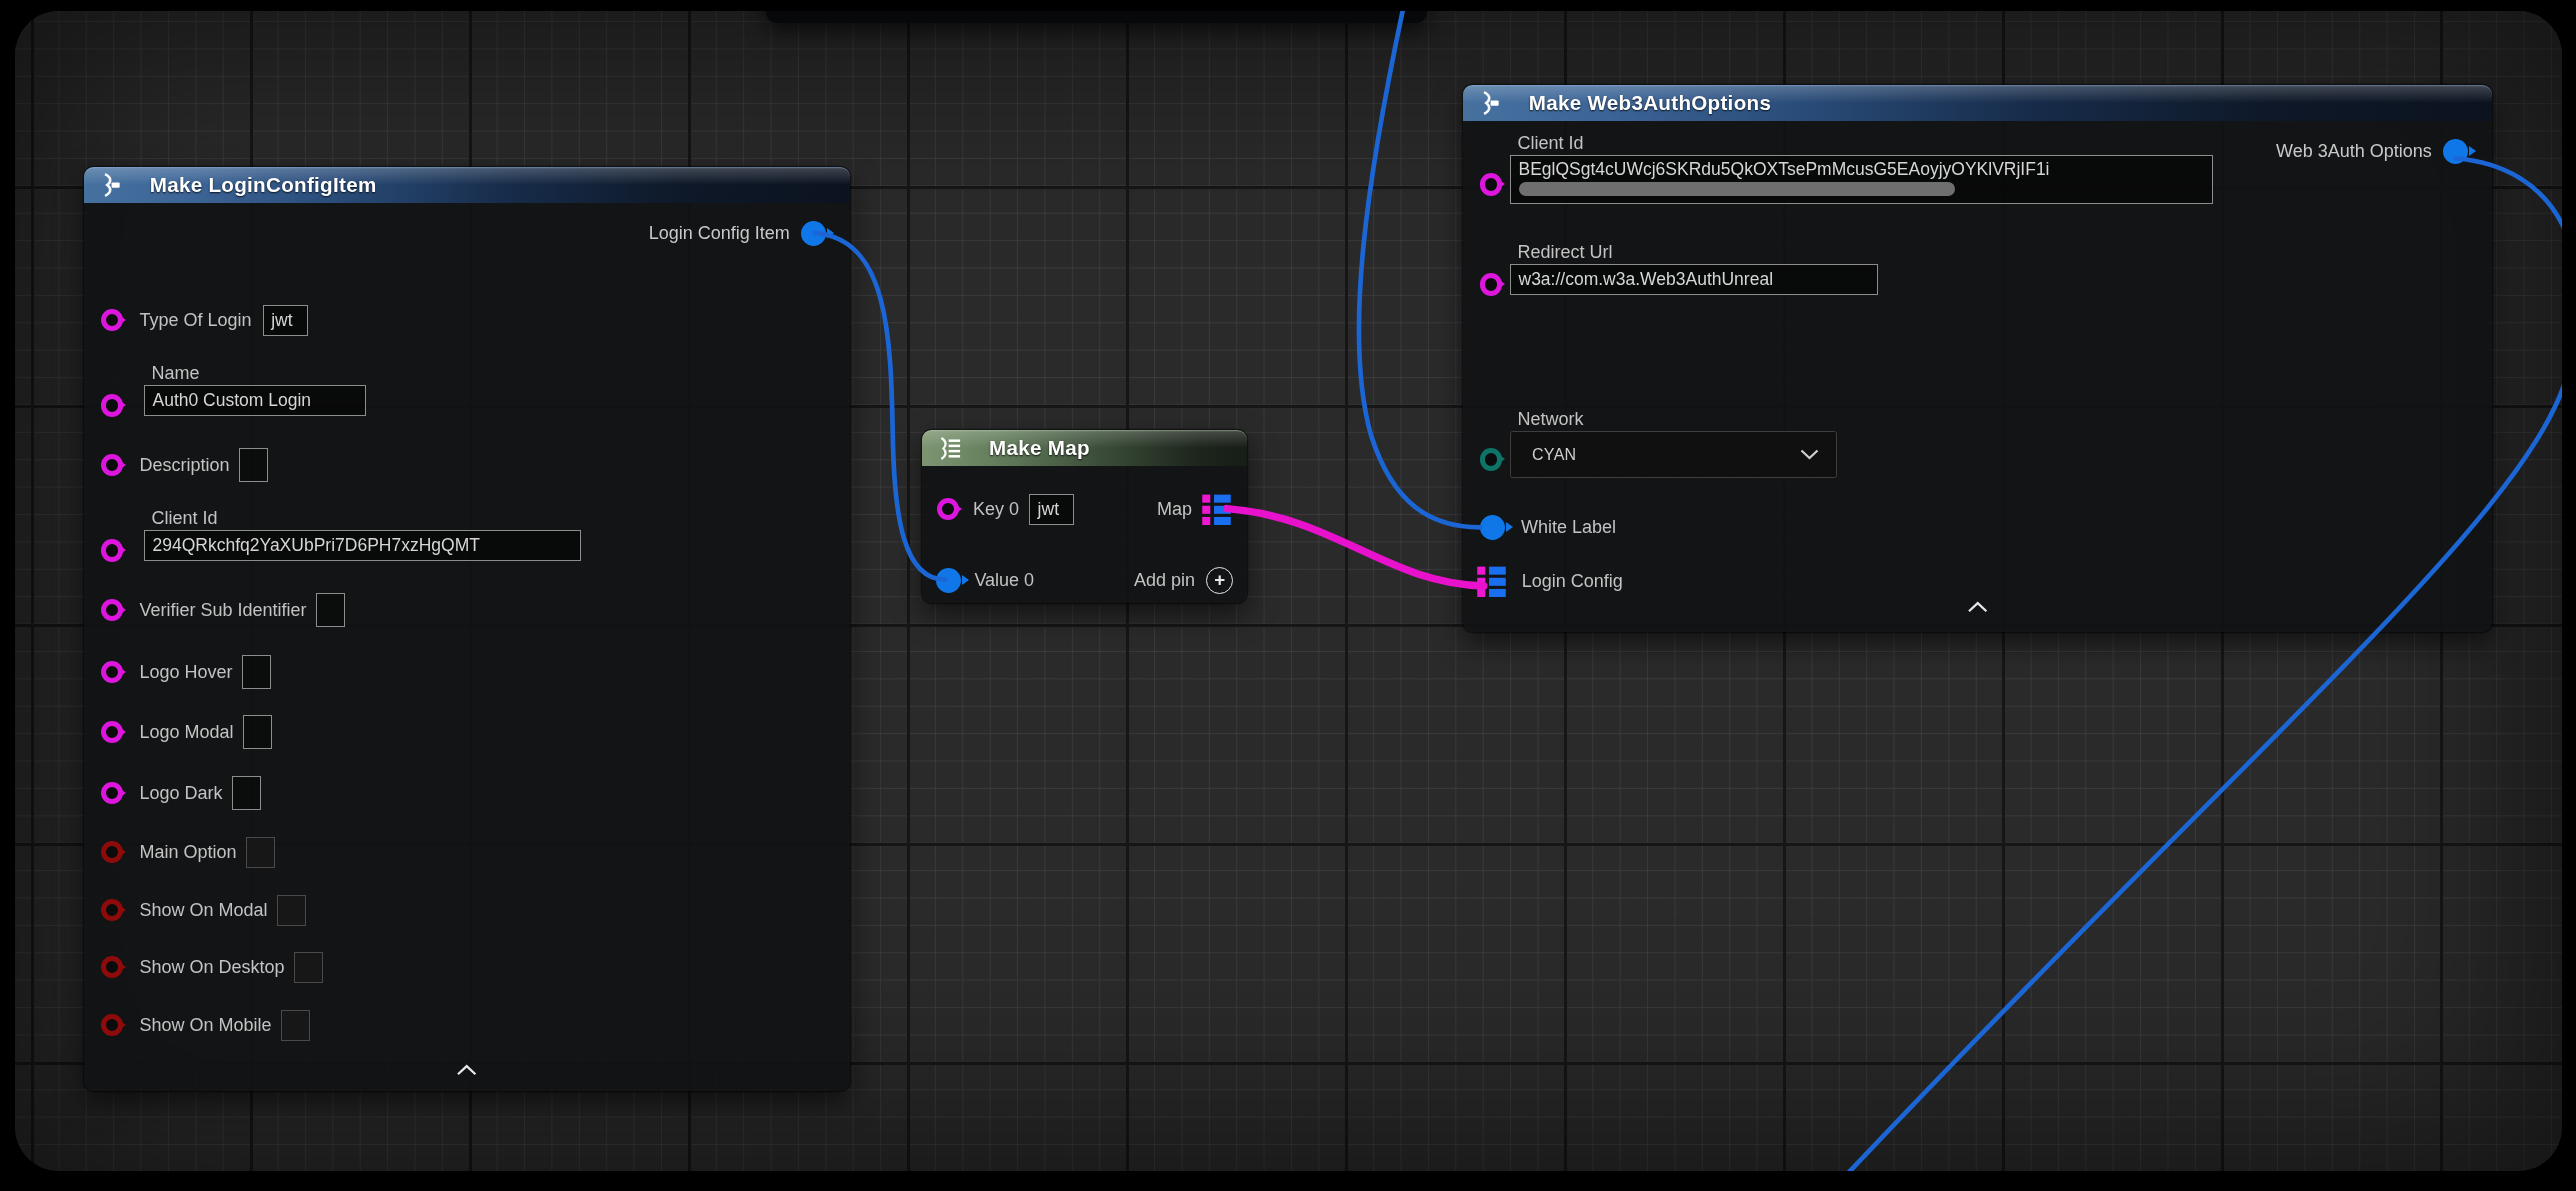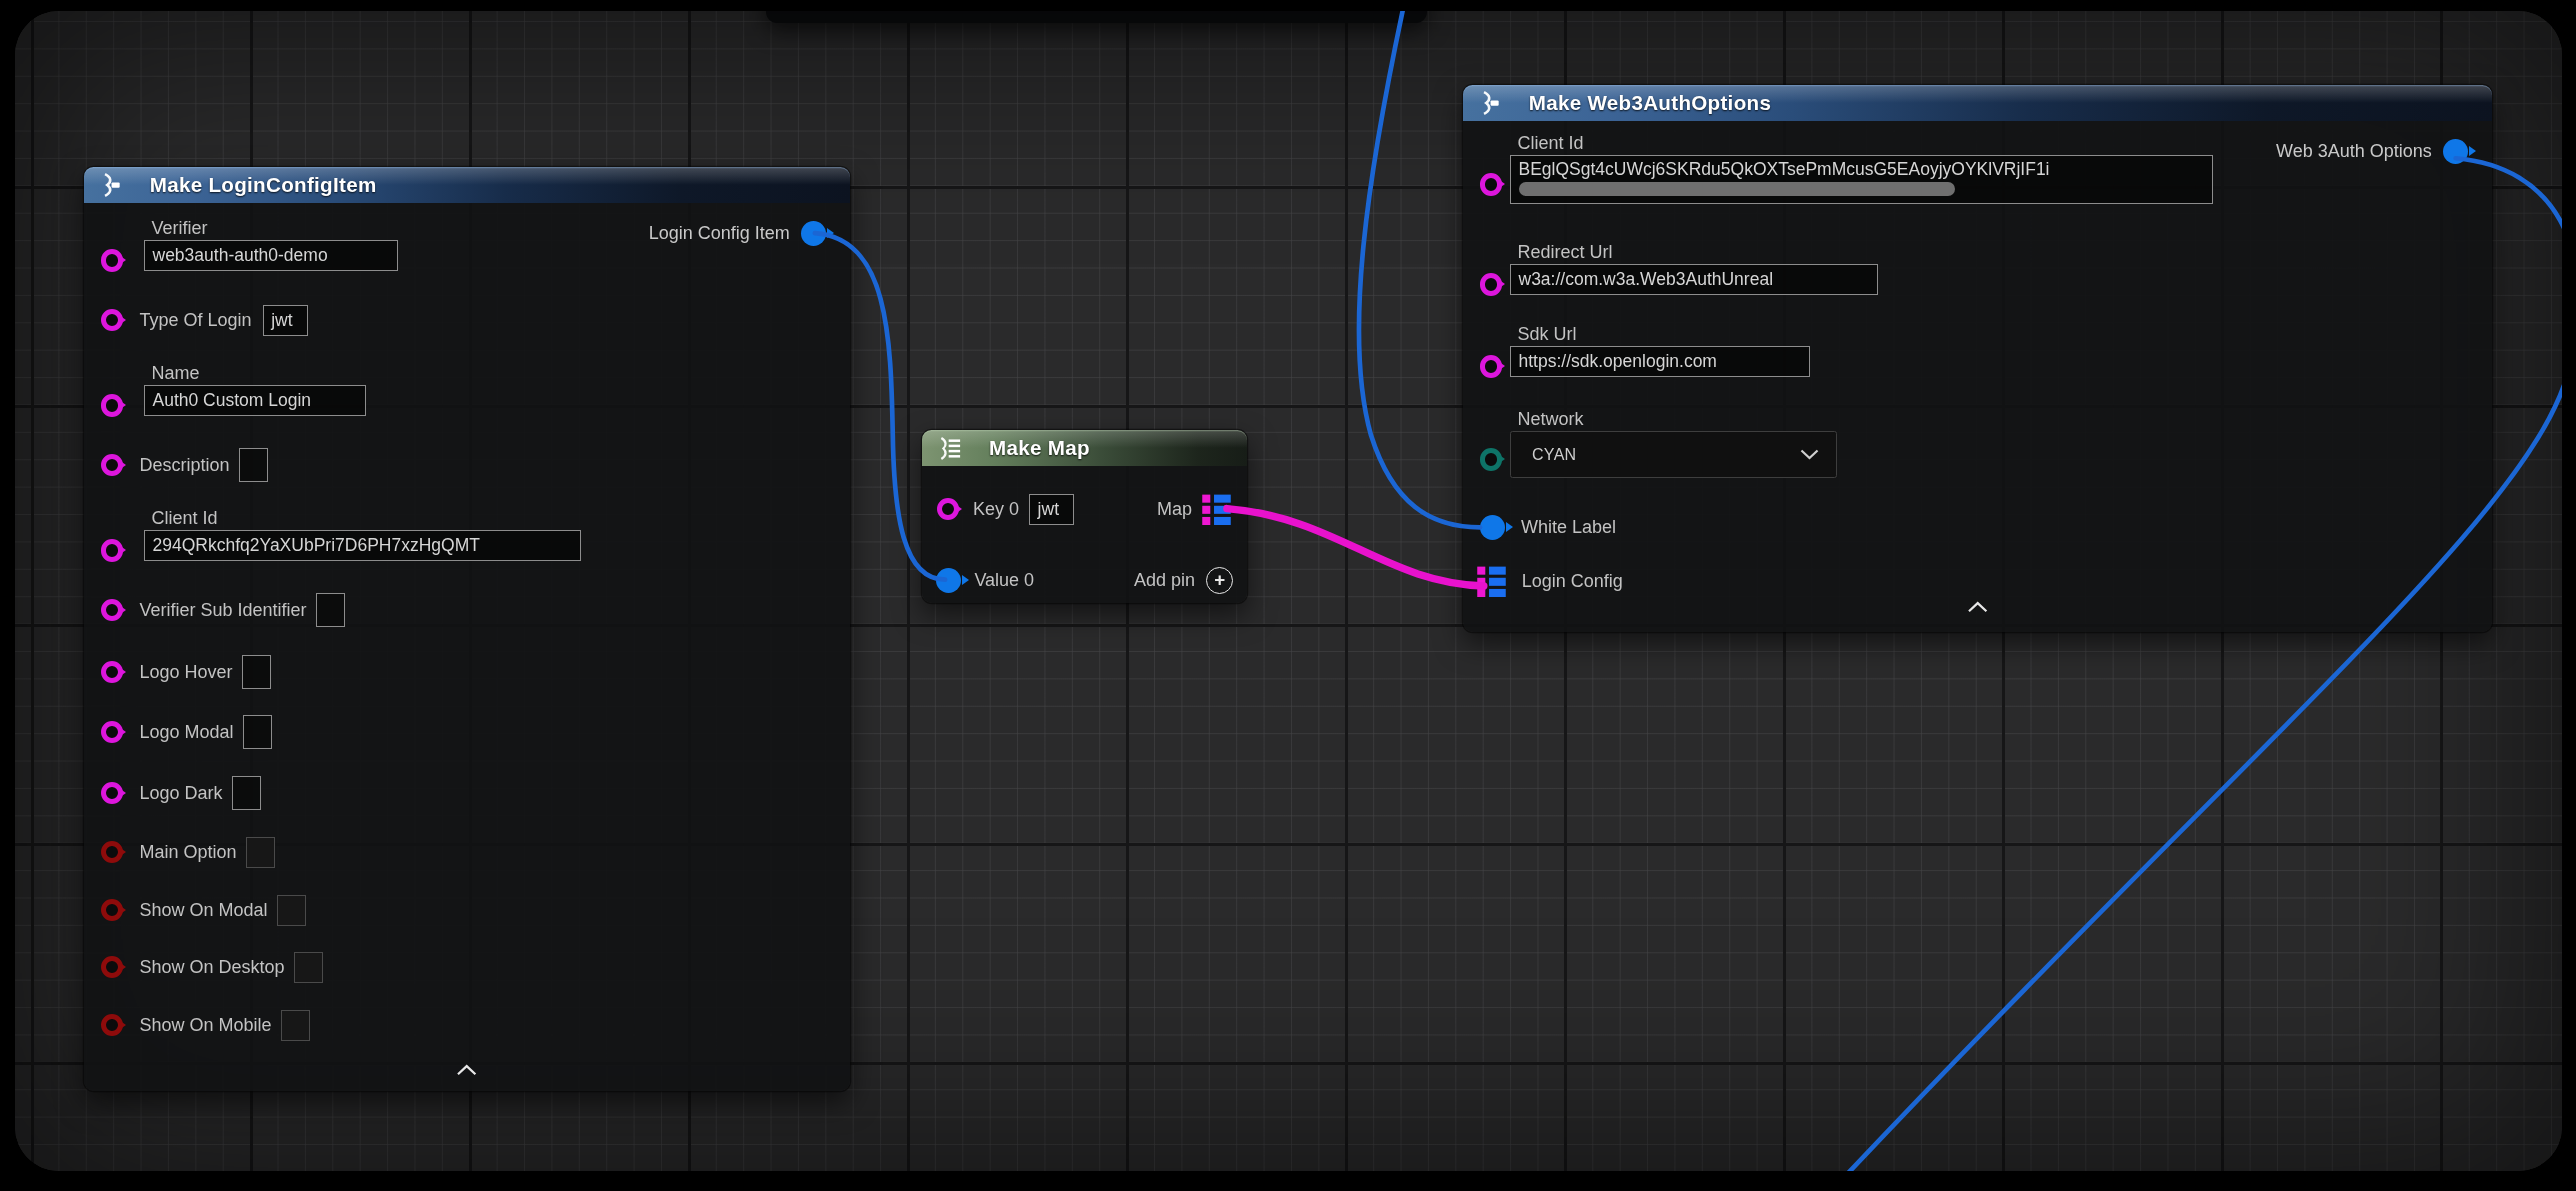--- a/index.html
+++ b/index.html
@@ -101,29 +101,20 @@
           </svg>
         </span>
         <span class="node-title">Make LoginConfigItem</span>
       </div>
       <div class="row out-row" style="top: 49px; right: 0px; height: 34px;">
         <span class="row-label">Login Config Item</span>
         <div class="pin p-object filled" style="margin-right: 24px;">
           <span class="nub"></span>
         </div>
       </div>
-      <div class="row" style="top: 49px; left: 0px;">
-        <div class="pin p-string hollow" style="position: absolute; left: 17px; top: 33px;">
-          <span class="nub"></span>
-        </div>
-        <div class="stack" style="margin-left: 60px;">
-          <span class="row-label">Verifier</span>
-          <div class="text-input" style="width: 254px;">web3auth-auth0-demo</div>
-        </div>
-      </div>
       <div class="row" style="top: 136px; left: 0px; height: 34px;">
         <div class="pin p-string hollow" style="margin-left: 17px;">
           <span class="nub"></span>
         </div>
         <span class="row-label" style="margin-left: 16px;">Type Of Login</span>
         <div class="text-input" style="width: 45px; margin-left: 11.2px;">jwt</div>
       </div>
       <div class="row" style="top: 194px; left: 0px;">
         <div class="pin p-string hollow" style="position: absolute; left: 17px; top: 33px;">
           <span class="nub"></span>
@@ -285,29 +276,20 @@
       </div>
       <div class="row" style="top: 155px; left: 0px;">
         <div class="pin p-string hollow" style="position: absolute; left: 17px; top: 33px;">
           <span class="nub"></span>
         </div>
         <div class="stack" style="margin-left: 47px;">
           <span class="row-label">Redirect Url</span>
           <div class="text-input" style="width: 368px;">w3a://com.w3a.Web3AuthUnreal</div>
         </div>
       </div>
-      <div class="row" style="top: 237px; left: 0px;">
-        <div class="pin p-string hollow" style="position: absolute; left: 17px; top: 33px;">
-          <span class="nub"></span>
-        </div>
-        <div class="stack" style="margin-left: 47px;">
-          <span class="row-label">Sdk Url</span>
-          <div class="text-input" style="width: 300px;">https://sdk.openlogin.com</div>
-        </div>
-      </div>
       <div class="row" style="top: 322px; left: 0px;">
         <div class="pin p-enum hollow" style="position: absolute; left: 17px; top: 41px;">
           <span class="nub"></span>
         </div>
         <div class="stack" style="margin-left: 47px;">
           <span class="row-label">Network</span>
           <div class="dropdown" style="width: 327px;">
             <span>CYAN</span>
             <svg width="21" height="12.5" viewBox="0 0 17 10">
               <path d="M2 2 L8.5 8 L15 2" stroke="#cfcfcf" stroke-width="1.8" fill="none"></path>

